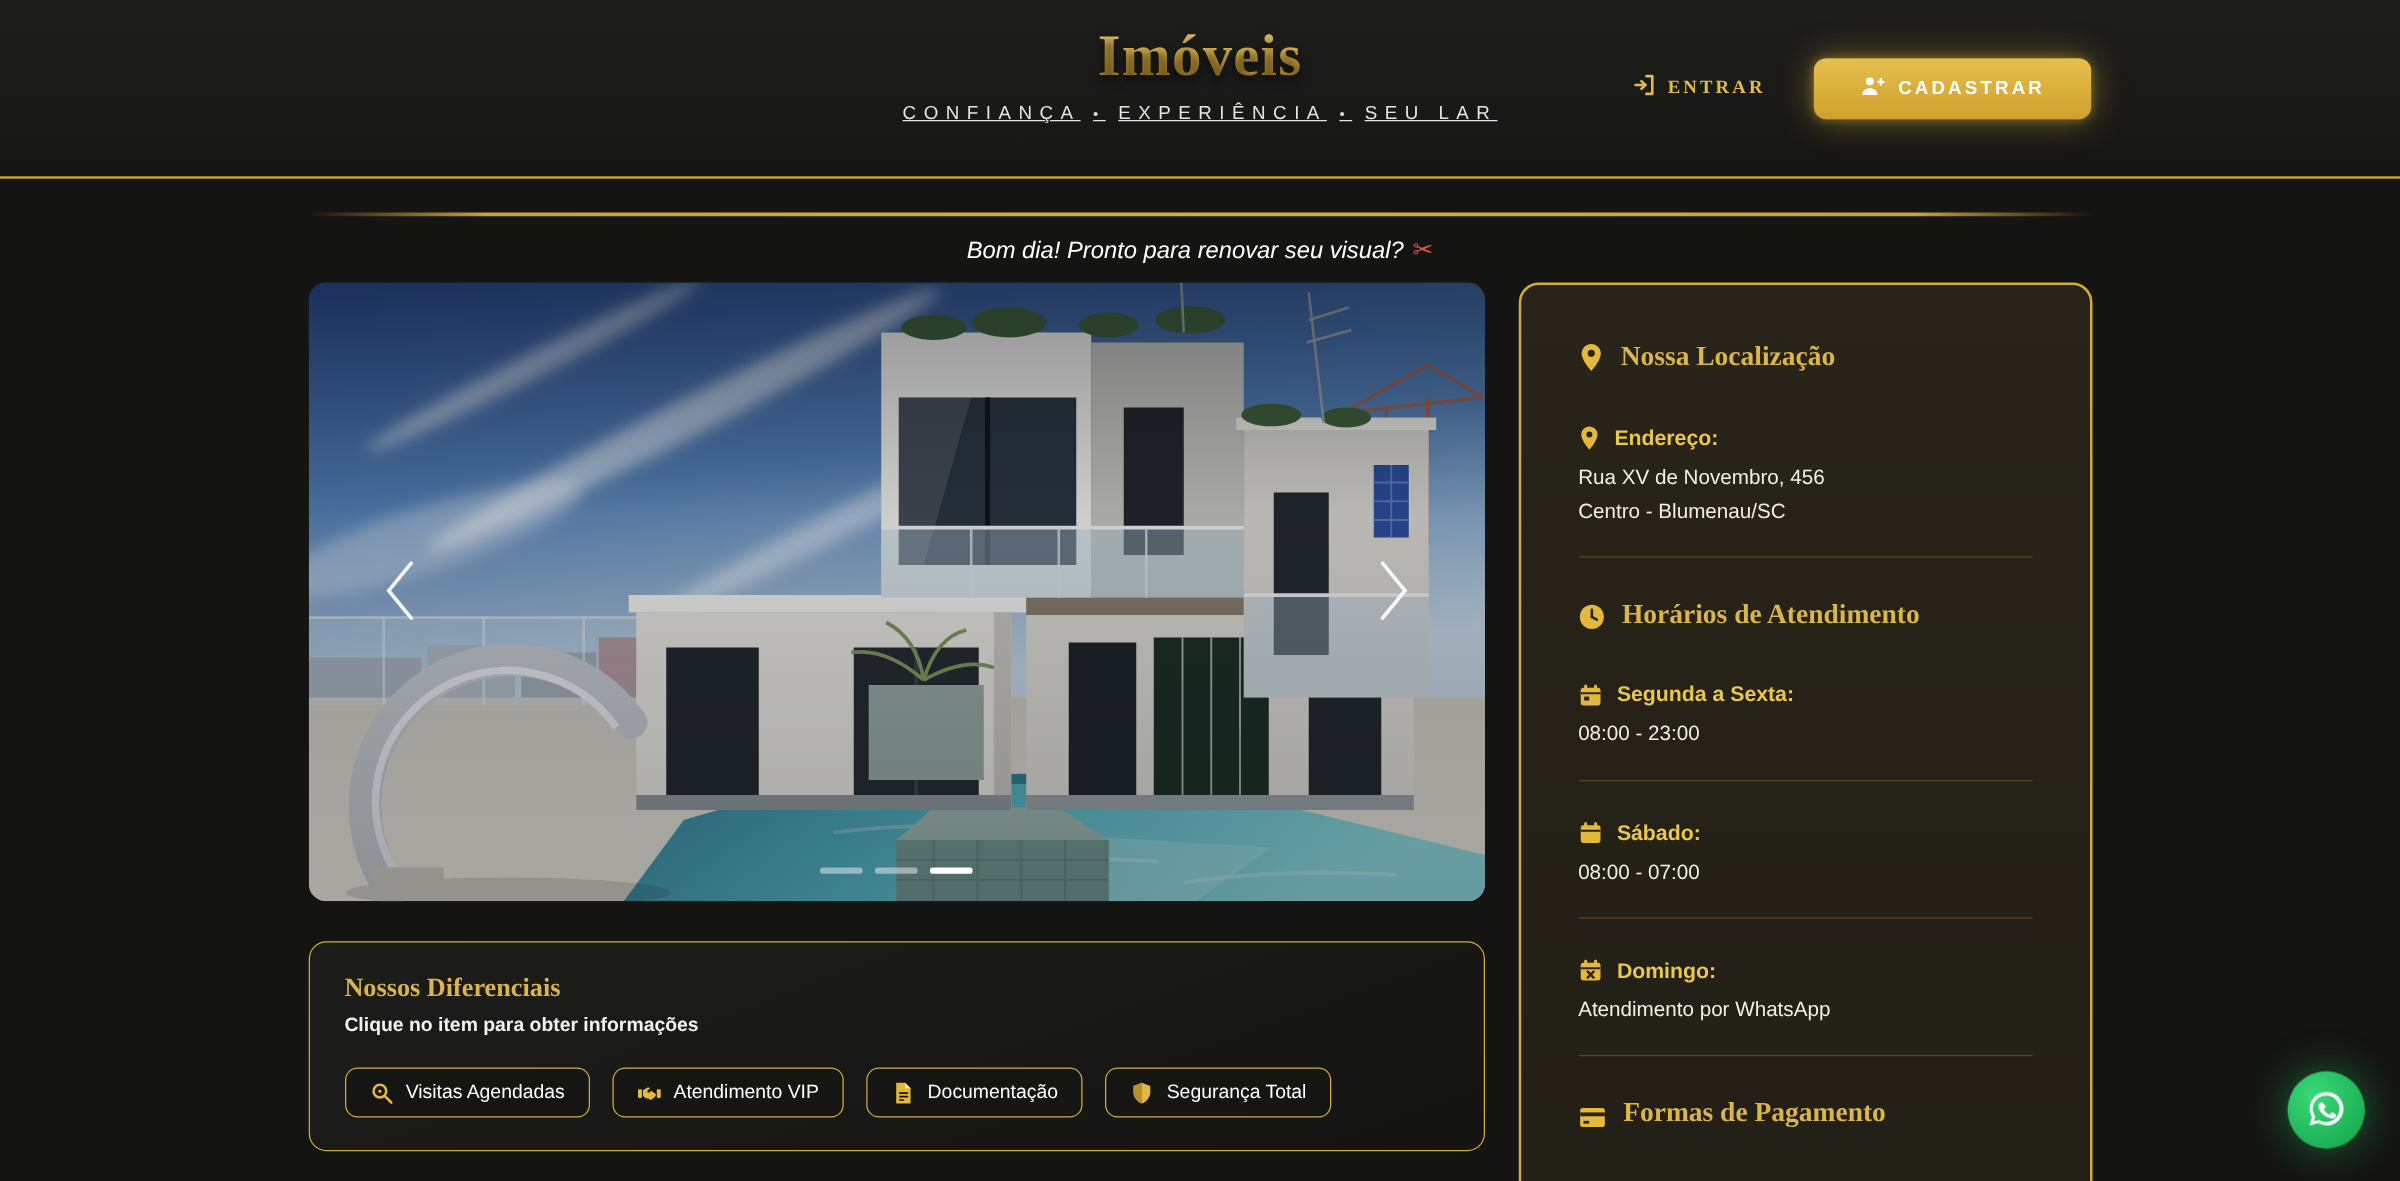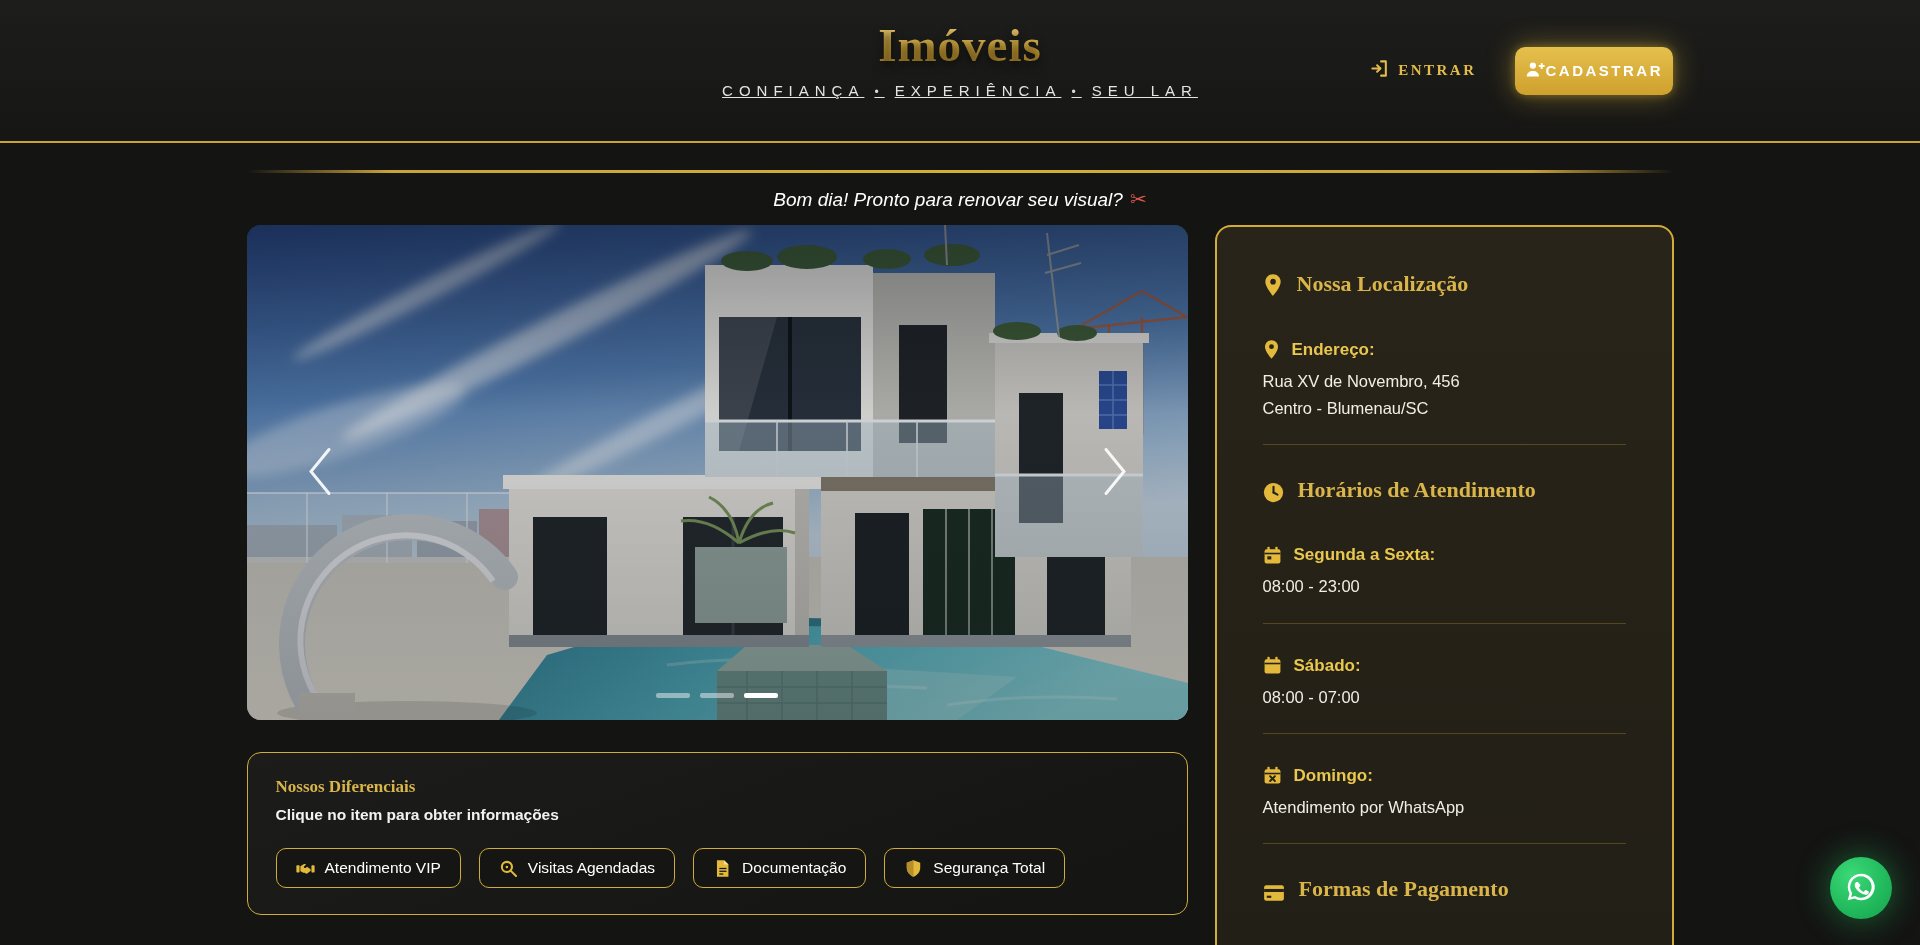--- a/index.html
+++ b/index.html
@@ -25,22 +25,22 @@
   }
   .tagline { margin-top:10px; font-size:15px; letter-spacing:6px; color:#e4e4e4; font-weight:400; white-space:nowrap;text-decoration:underline; }
   .tagline .sep { color:#d8d8d8; font-size:12px; padding:0 10px; }
   .auth { position:absolute; right:247px; top:50%; transform:translateY(-50%); display:flex; align-items:center; gap:38px; }
   .enter-link {
     display:flex; align-items:center; gap:9px; background:none; border:none; cursor:pointer;
     color:#e2bc4b; font-size:15px; font-weight:700; letter-spacing:2.5px;
     font-family:Liberation Serif, serif;
   }
   .register-btn {
-    display:flex; align-items:center; cursor:pointer;
-    padding:12px 10px; border:none; border-radius:10px;
+    display:flex; align-items:center; gap:10px; cursor:pointer;
+    padding:12px 37px; border:none; border-radius:10px;
     background:linear-gradient(180deg,#e5c04d 0%,#cfa02d 100%);
     color:#ffffff; font-size:15px; font-weight:700; letter-spacing:2.5px;
     font-family:"Liberation Sans","DejaVu Sans",sans-serif;
     box-shadow:0 0 28px rgba(222,184,60,.45), 0 0 8px rgba(222,184,60,.35);
   }
   
   .container { width:1427px; margin:0 auto; position:relative; }
   .top-divider {
     height:3px; margin-top:27px; border-radius:2px;
     background:linear-gradient(90deg,rgba(212,175,55,0) 0%,#c9a33a 10%,#d4af37 50%,#c9a33a 90%,rgba(212,175,55,0) 100%);
@@ -56,21 +56,21 @@
   .chev.prev { left:52px; } .chev.next { right:52px; }
   .dots { position:absolute; left:50%; bottom:22px; transform:translateX(-50%); display:flex; gap:10px; }
   .dot { width:34px; height:5px; border-radius:2px; background:rgba(255,255,255,.45); border:none; cursor:pointer; padding:0; }
   .dot.active { background:#ffffff; }
   
   .features-card {
     margin-top:32px; border:1.5px solid #d2ac39; border-radius:14px;
     background:linear-gradient(160deg,#1c1c1a 0%,#141412 100%);
     padding:24px 28px 26px 28px;
   }
-  .features-title { font-family:"Liberation Serif","DejaVu Serif",serif; font-size:17px; font-weight:700; color:#d9b54a; }
+  .features-title { font-family:"Liberation Serif","DejaVu Serif",serif; font-size:21px; font-weight:700; color:#d9b54a; }
   .features-sub { margin-top:9px; font-size:15.5px; color:#f2f2f2;font-weight:bold; }
   .features-row { display:flex; gap:18px; margin-top:24px; }
   .feature-btn {
     display:flex; align-items:center; gap:10px; cursor:pointer;
     height:40px; padding:0 19px; border-radius:10px;
     border:1.5px solid #d2ac39; background:#151513;
     color:#ffffff; font-size:15.5px; font-family:"Liberation Sans","DejaVu Sans",sans-serif;
   }
   .feature-btn .ic { display:flex; color:#e3b93c; }
   
@@ -321,37 +321,37 @@
             <button class="dot active"></button>
           </div>
         </div>
 
         <div class="features-card">
           <div class="features-title">Nossos Diferenciais</div>
           <div class="features-sub">Clique no item para obter informações</div>
           <div class="features-row">
             <button class="feature-btn">
               <span class="ic">
+                <svg width="19" height="19" viewBox="0 0 24 24" fill="none" stroke="currentColor" stroke-width="2.6" stroke-linecap="round">
+                    <circle cx="10" cy="10" r="6.4"></circle>
+                    <line x1="15" y1="15" x2="21.5" y2="21.5"></line>
+                    <circle cx="10" cy="10" r="1.6" fill="currentColor" stroke="none"></circle>
+                  </svg>
+              </span>
+              <span>Visitas Agendadas</span>
+            </button>
+            <button class="feature-btn">
+              <span class="ic">
                 <svg width="19" height="19" viewBox="0 0 24 24" fill="currentColor">
                     <rect x="0.5" y="8" width="4" height="9" rx="1"></rect>
                     <rect x="19.5" y="8" width="4" height="9" rx="1"></rect>
                     <path d="M5.5 15V9l4-2.4c1.2-.6 2.6-.3 3.4.3l-2.6 2.4c-.9.8-.3 2.2.9 2.2.5 0 1-.2 1.3-.5l1.4-1.3 4.6 3.2v2l-3.8 3.2c-.8.7-2 .7-2.8 0l-1-.8-1.6.2-2-1z"></path>
                   </svg>
               </span>
               <span>Atendimento VIP</span>
-            </button>
-            <button class="feature-btn">
-              <span class="ic">
-                <svg width="19" height="19" viewBox="0 0 24 24" fill="none" stroke="currentColor" stroke-width="2.6" stroke-linecap="round">
-                    <circle cx="10" cy="10" r="6.4"></circle>
-                    <line x1="15" y1="15" x2="21.5" y2="21.5"></line>
-                    <circle cx="10" cy="10" r="1.6" fill="currentColor" stroke="none"></circle>
-                  </svg>
-              </span>
-              <span>Visitas Agendadas</span>
             </button>
             <button class="feature-btn">
               <span class="ic">
                 <svg width="19" height="19" viewBox="0 0 24 24" fill="currentColor">
                     <path d="M5 1.5h9l5.5 5.5v15.5H5z"></path>
                     <path d="M14 1.5l5.5 5.5H14z" fill="#f6e4a8"></path>
                     <g stroke="#151513" stroke-width="1.6">
                       <line x1="8" y1="12" x2="17" y2="12"></line>
                       <line x1="8" y1="15.5" x2="17" y2="15.5"></line>
                       <line x1="8" y1="19" x2="13" y2="19"></line>

